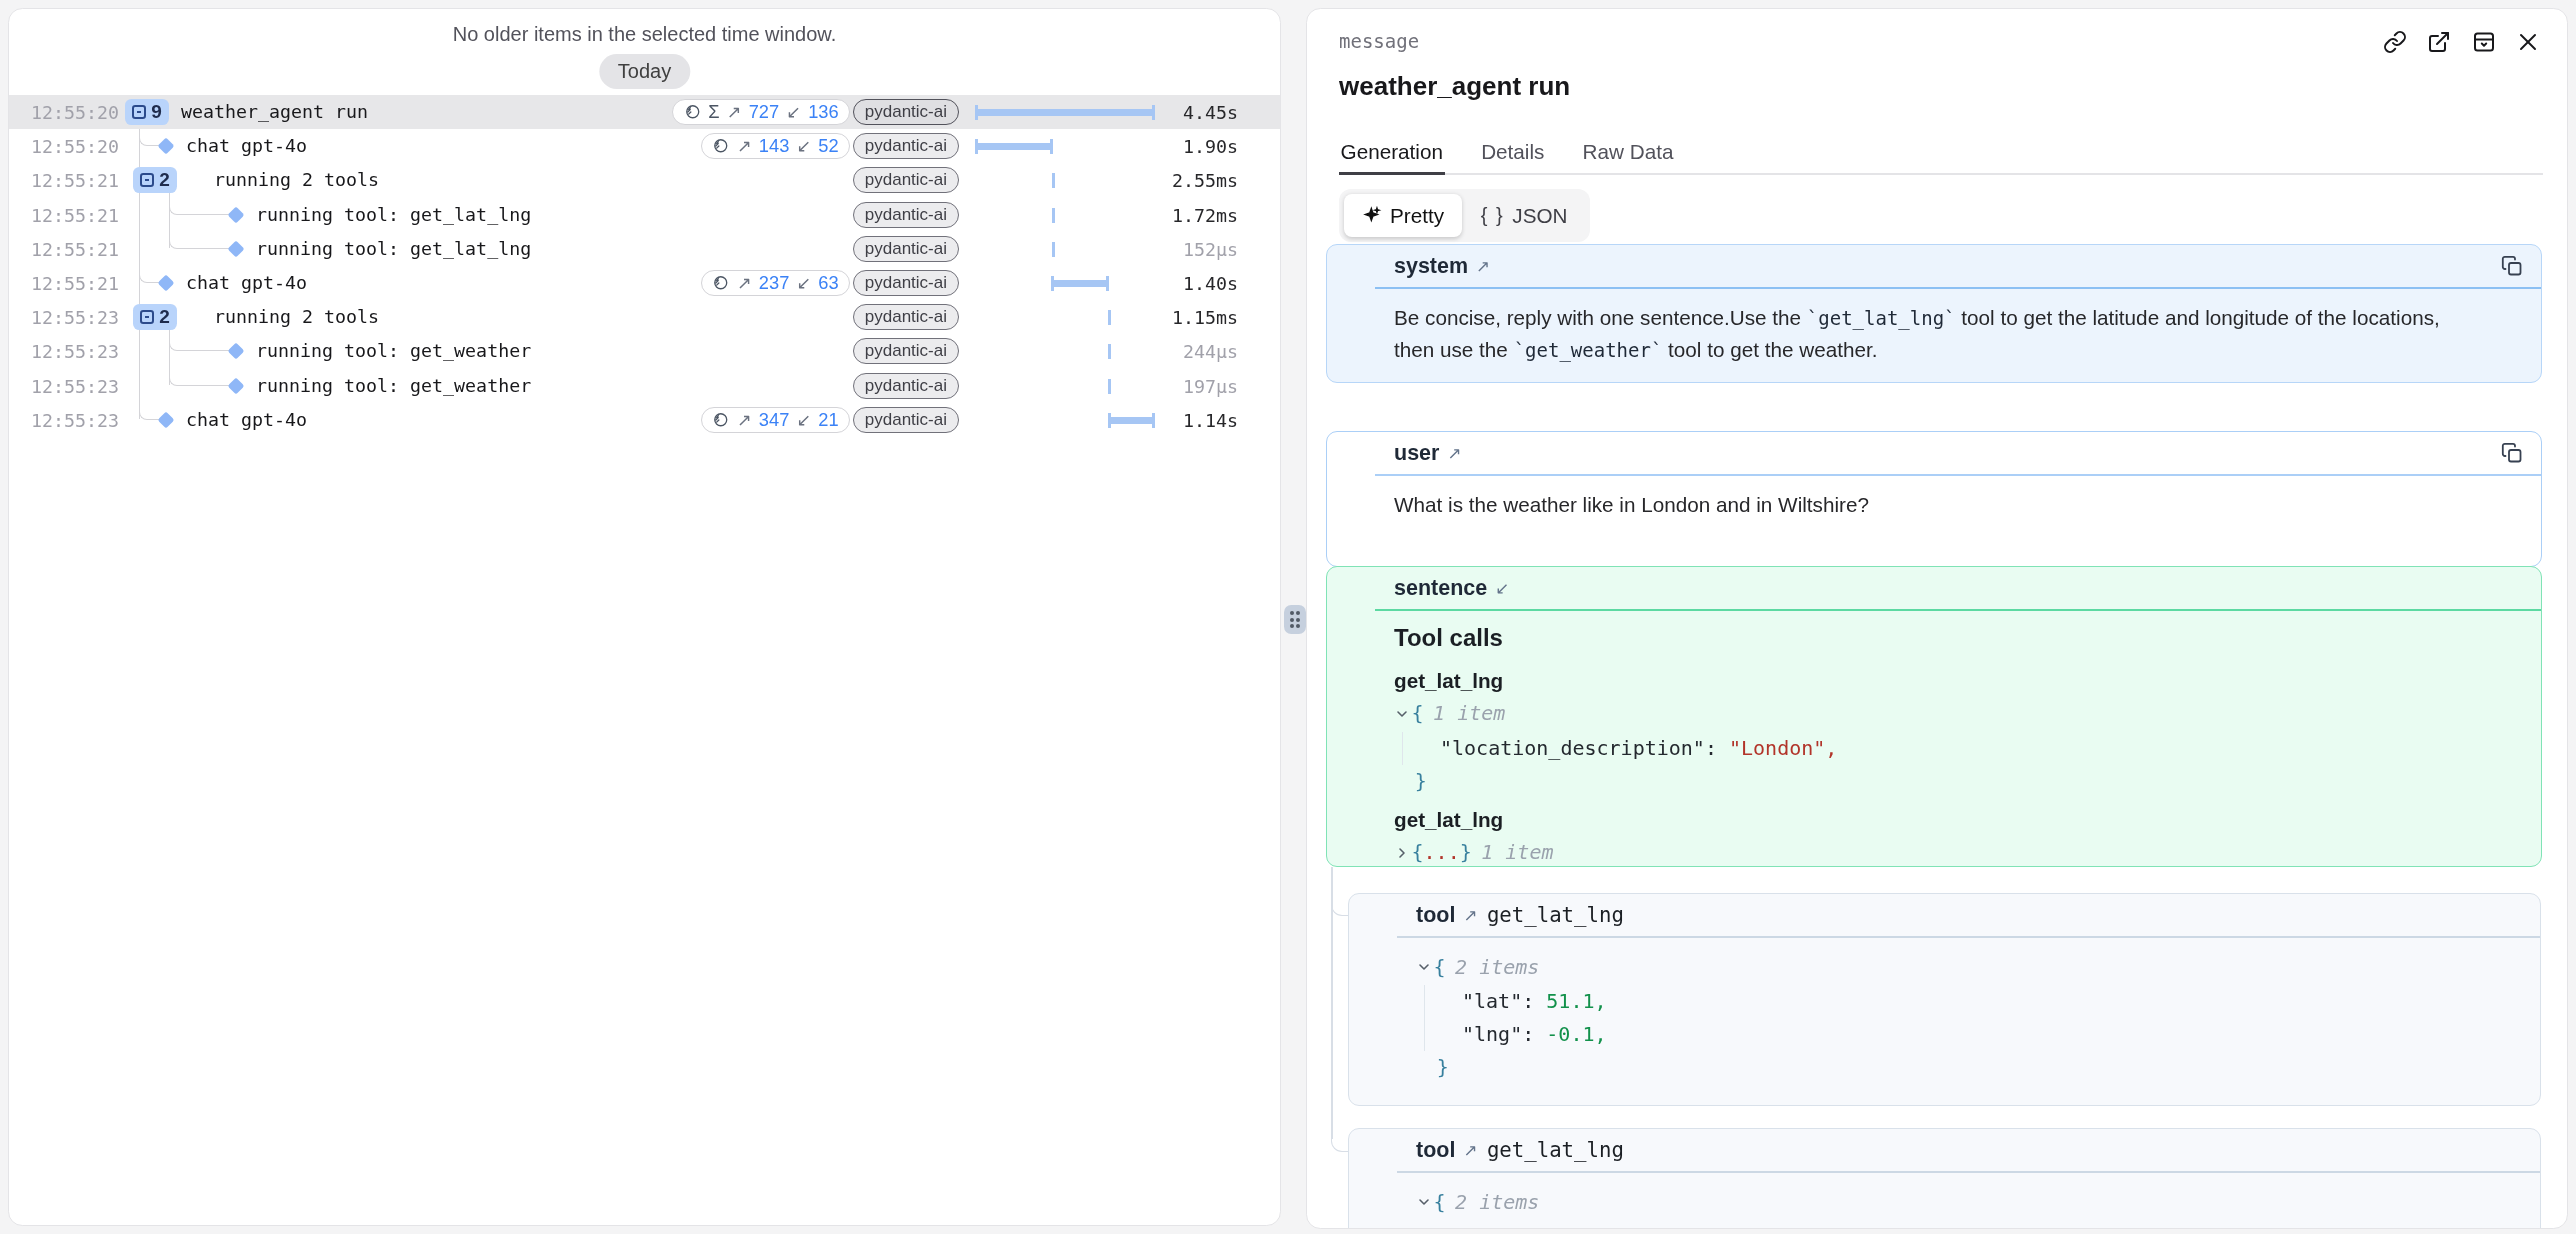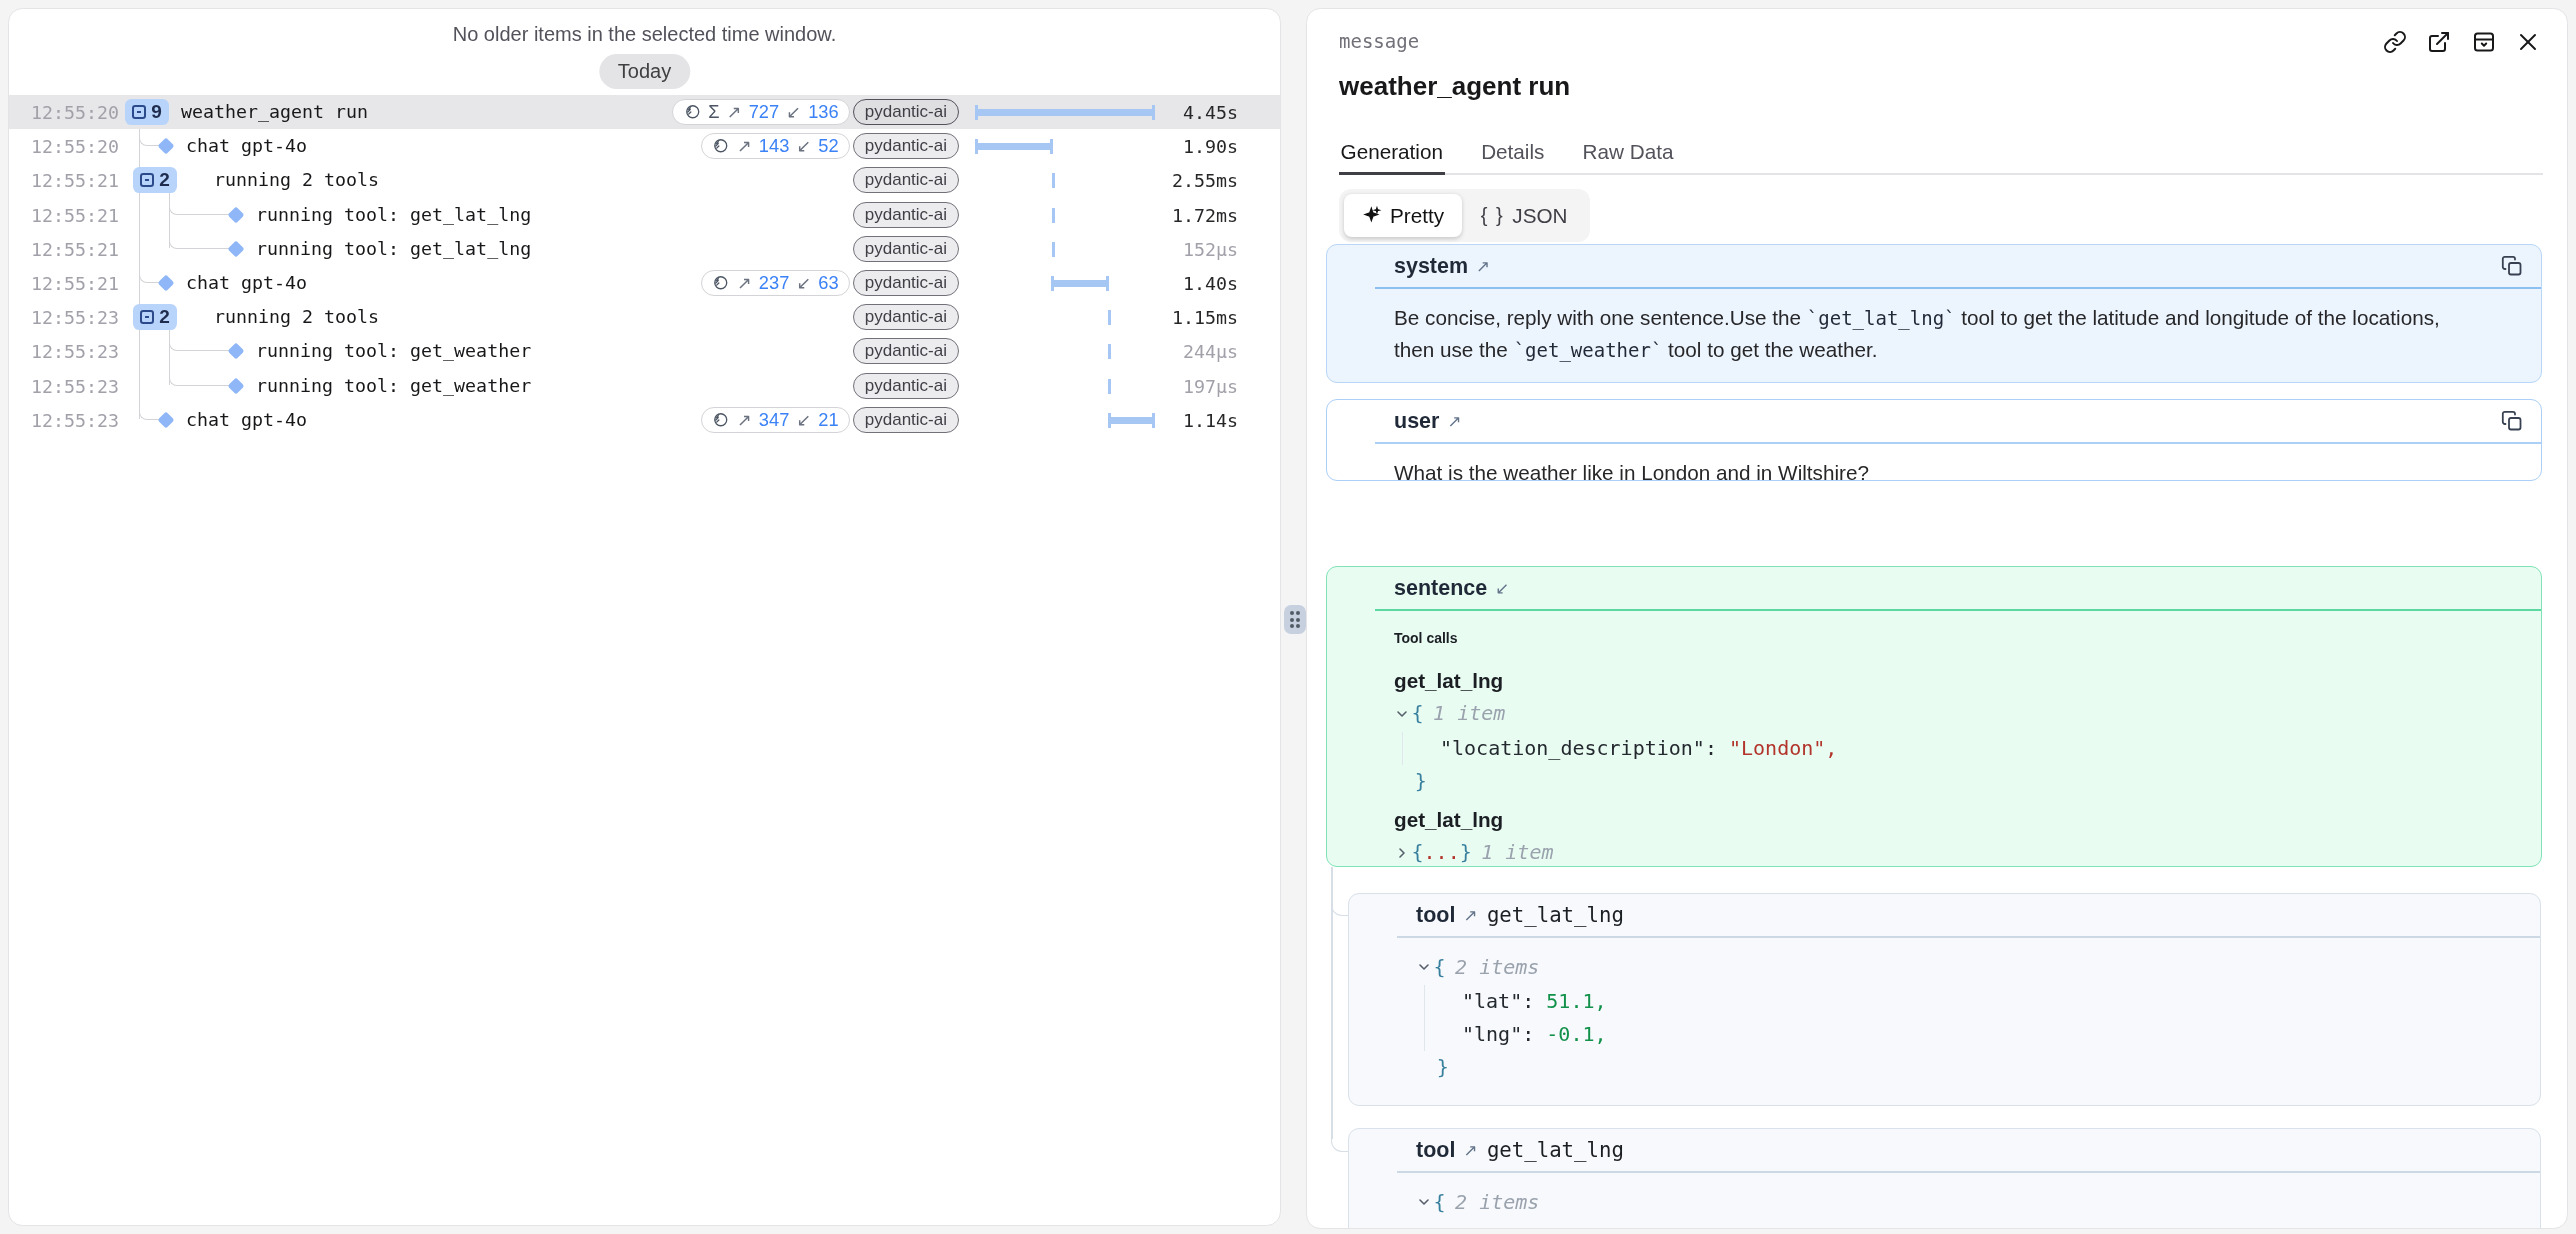--- a/index.html
+++ b/index.html
@@ -92,27 +92,27 @@
   .copy-btn { position:absolute; right:14.3px; top:8px; width:29px; height:29px; border:none;
     background:transparent; cursor:pointer; padding:0; }
   .copy-btn svg { stroke:#374151; fill:none; stroke-width:1.8; stroke-linecap:round; stroke-linejoin:round; }
   .card-body { padding:12.7px 19px; font-size:20.7px; color:#27272a; line-height:32px; }
 
   #card-system { top:235px; height:139px; background:#ecf4fd; border:0.8px solid #b7d6f8; }
   #card-system .card-head { border-bottom:2.4px solid #8cc0f3; }
   #card-system .card-body { max-width:1114px; }
   .inline-code { font-family:"DejaVu Sans Mono",monospace; font-size:19px; color:#1f2937; }
 
-  #card-user { top:390px; height:82px; background:#fff; border:1.6px solid #abcff7; }
+  #card-user { top:422px; height:136px; background:#fff; border:1.6px solid #abcff7; }
   #card-user .card-head { border-bottom:2.4px solid #abcff7; }
 
   #card-assistant { top:557px; height:301px; background:#e9fcf2; border:1.6px solid #80e3b6; }
   #card-assistant .card-head { border-bottom:2.4px solid #5cd9a2; }
   #card-assistant .card-body { padding-top:11px; }
-  .sec-title { font-weight:700; font-size:14px; color:#1b1f24; margin-bottom:11px; }
+  .sec-title { font-weight:700; font-size:24px; color:#1b1f24; margin-bottom:11px; }
   .fn-name { font-weight:700; font-size:20.7px; color:#1b1f24; margin-top:6.4px; }
 
   .jline { font-family:"DejaVu Sans Mono",monospace; font-size:20px; line-height:33px; color:#24292f; }
   .jchev { display:inline-block; width:17.5px; vertical-align:-1.6px; cursor:pointer; }
   .jchev svg { stroke:#57606a; fill:none; stroke-width:2; stroke-linecap:round; stroke-linejoin:round; }
   .jb { color:#38809e; }
   .jmeta { color:#9aa2ad; font-style:italic; margin-left:9.5px; }
   .jstr { color:#b2342a; }
   .jnum { color:#12914b; }
   .jdots { color:#b2342a; }

